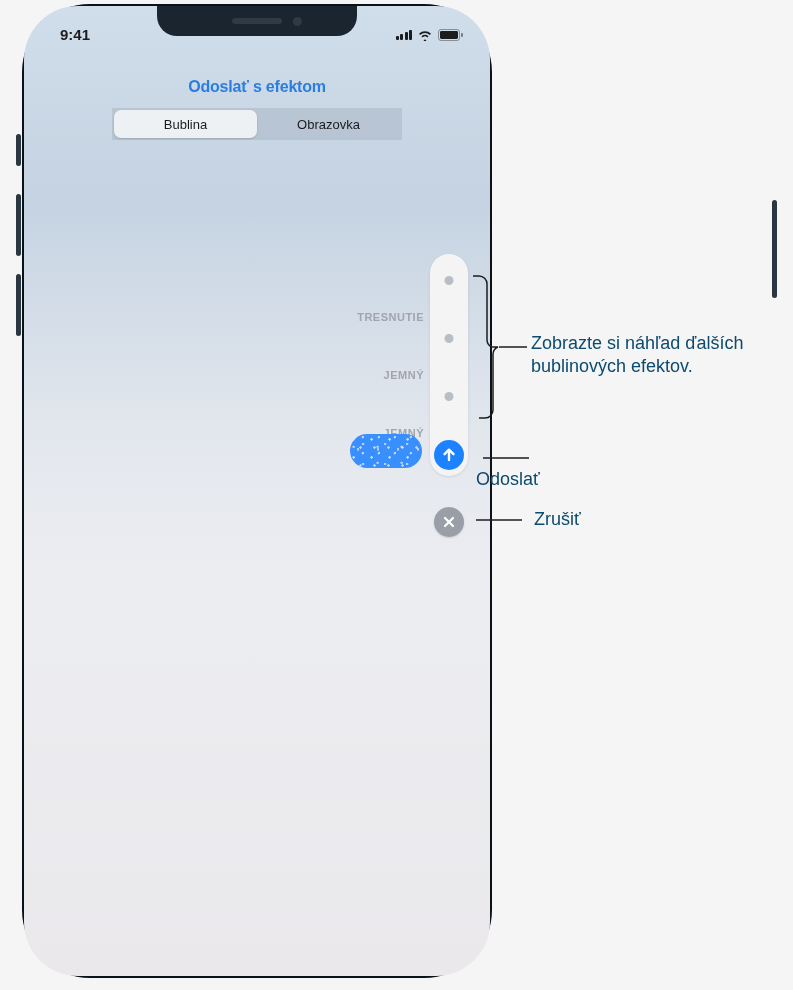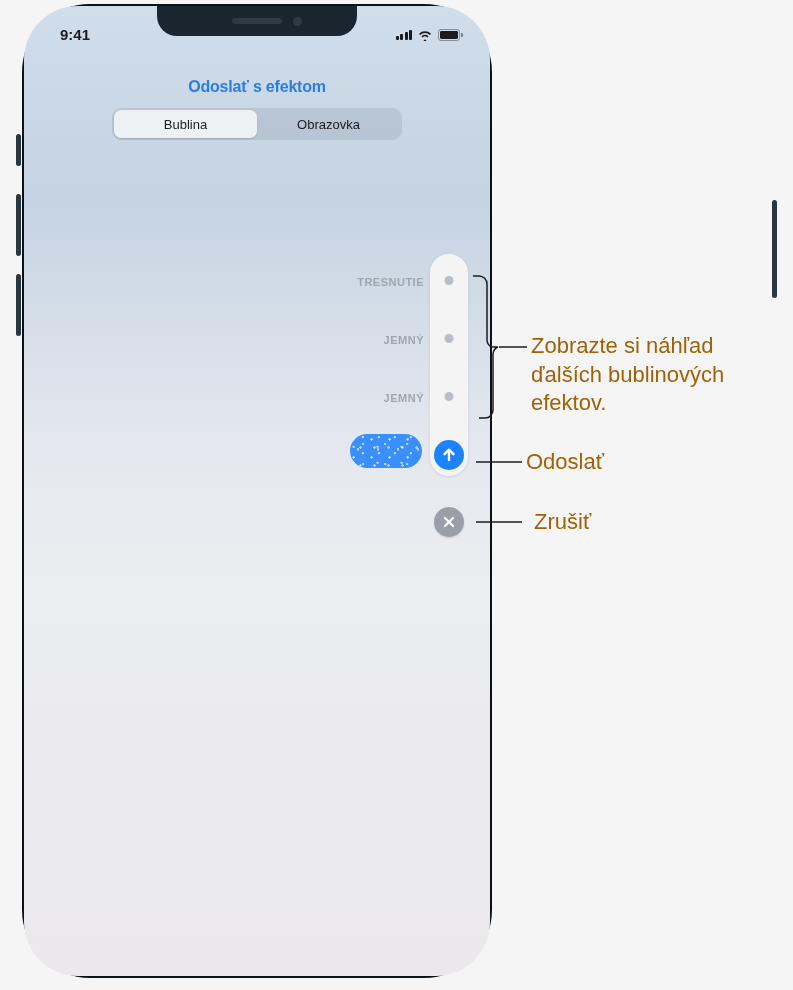--- a/index.html
+++ b/index.html
@@ -125,21 +125,21 @@
       font-weight: 600;
       color: #2a7de1;
       letter-spacing: -0.2px;
     }
 
     .segmented-control {
       margin: 12px auto 0;
       width: 290px;
       height: 32px;
       background: rgba(170, 182, 197, 0.55);
-      border-radius: 10px;
+      border-radius: 0;
       display: flex;
       padding: 2px;
     }
 
     .segment {
       flex: 1;
       display: flex;
       align-items: center;
       justify-content: center;
       font-size: 13px;
@@ -168,20 +168,21 @@
       position: relative;
       box-shadow: 0 1px 3px rgba(0,0,0,0.1);
     }
 
     .effect-row {
       position: absolute;
       right: 44px;
       display: flex;
       align-items: center;
       height: 24px;
+      margin-top: 35px;
     }
 
     .effect-label {
       font-size: 11px;
       font-weight: 600;
       letter-spacing: 0.5px;
       color: #a0a5ae;
       white-space: nowrap;
       text-align: right;
     }
@@ -278,38 +279,38 @@
     }
 
     
     .callout {
       position: absolute;
       display: flex;
       align-items: flex-start;
     }
 
     .callout-text {
-      font-size: 22px;
-      color: #a16207;
+      font-size: 18px;
+      color: #0c4a6e;
       line-height: 1.3;
     }
 
     .bracket {
       stroke: #1c1c1e;
       stroke-width: 1.5;
       fill: none;
     }
 
     .leader-line {
       stroke: #1c1c1e;
       stroke-width: 1.5;
     }
 
     .callout-preview { left: 471px; top: 268px; }
-    .callout-send { left: 476px; top: 448px; align-items: center; }
+    .callout-send { left: 476px; top: 448px; align-items: center; flex-direction: column; }
     .callout-cancel { left: 476px; top: 508px; align-items: center; gap: 8px; }
 
   </style>
 </head>
 <body>
 
 <div class="side-buttons">
   <div class="side-btn silence"></div>
   <div class="side-btn vol"></div>
   <div class="side-btn vol"></div>

